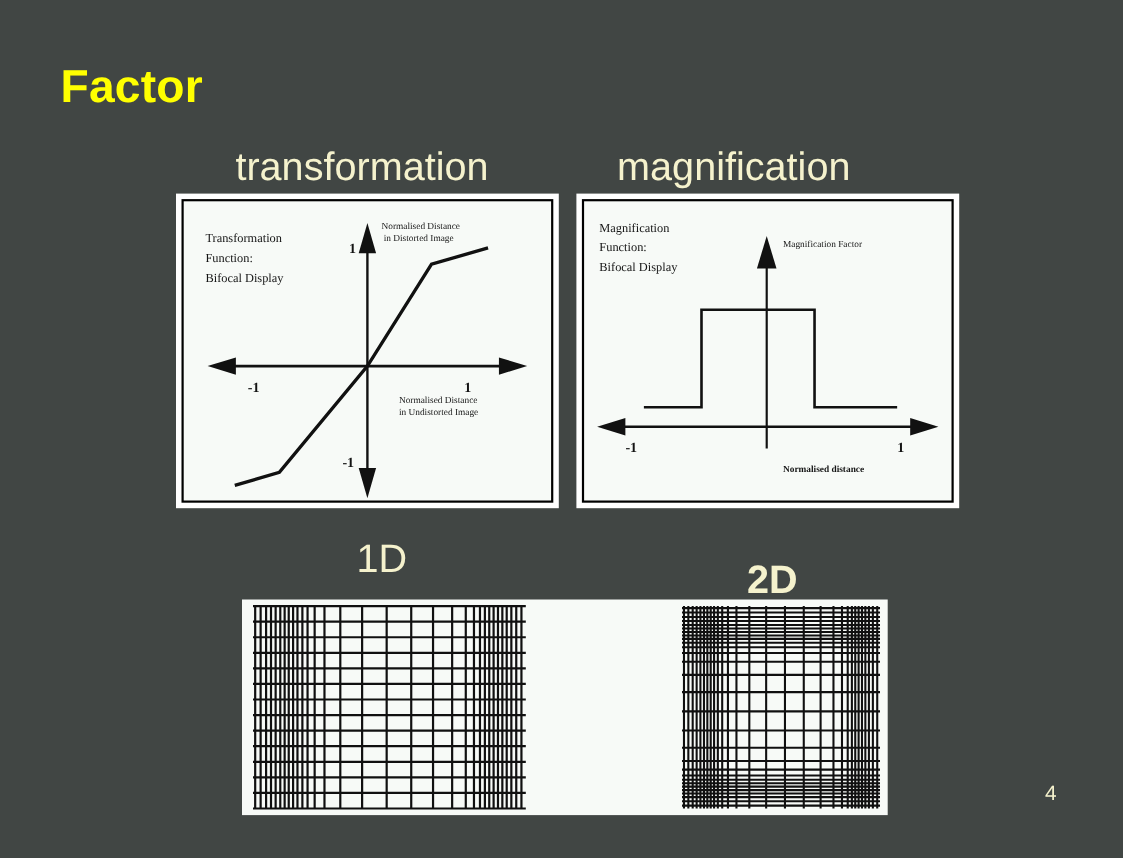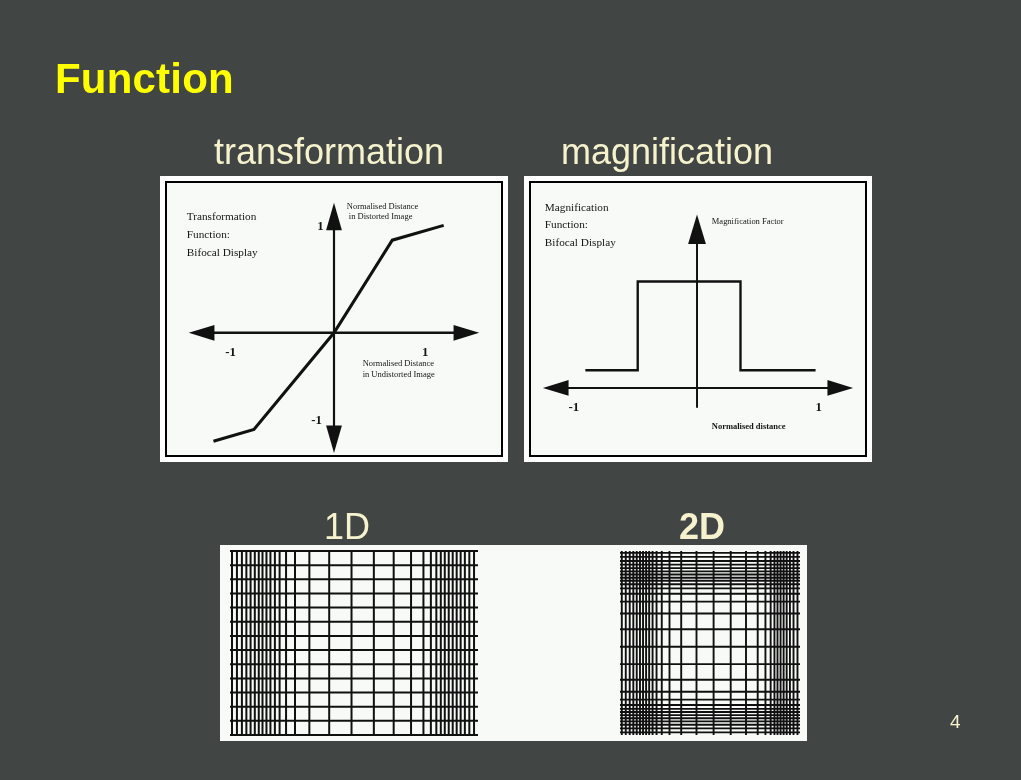--- a/index.html
+++ b/index.html
@@ -37,21 +37,21 @@
   
   .col-heading {
     position: absolute;
     font-size: 36px;
     color: #f5f2cd;
     white-space: nowrap;
     line-height: 1;
   }
   #heading-transformation { left: 214px; top: 134px; }
   #heading-magnification  { left: 561px; top: 134px; }
-  #heading-1d { left: 324px; top: 509px; }
+  #heading-1d { left: 324px; top: 490px; }
   #heading-2d { left: 679px; top: 509px; font-weight: bold; }
 
   
   .figure-frame {
     position: absolute;
     background: #ffffff;
     box-sizing: border-box;
     padding: 5px;
   }
   .figure-inner {
@@ -104,21 +104,21 @@
     font-size: 19px;
     color: #f5f2cd;
     line-height: 1;
   }
 </style>
 </head>
 <body>
 
 <div class="slide">
 
-  <div id="slide-title" class="slide-title">Function</div>
+  <div id="slide-title" class="slide-title">Factor</div>
 
   <div id="heading-transformation" class="col-heading">transformation</div>
   <div id="heading-magnification" class="col-heading">magnification</div>
 
   <div id="figure-transformation" class="figure-frame">
     <div class="figure-inner">
       <svg class="figure-svg" viewBox="0 0 338 276" preserveAspectRatio="none">
 
         <text class="fig-text fig-caption" x="20" y="38">Transformation</text>
         <text class="fig-text fig-caption" x="20" y="56">Function:</text>

